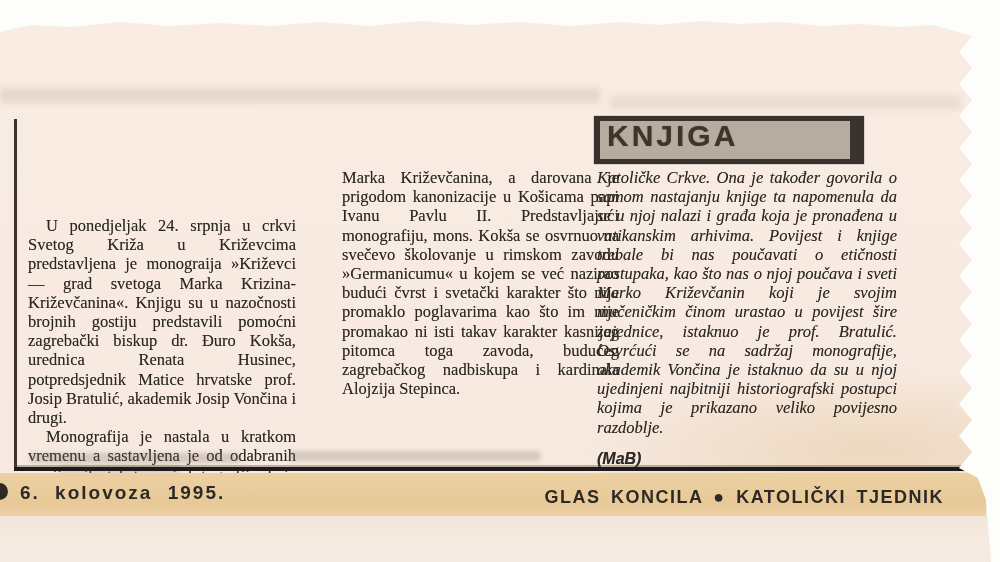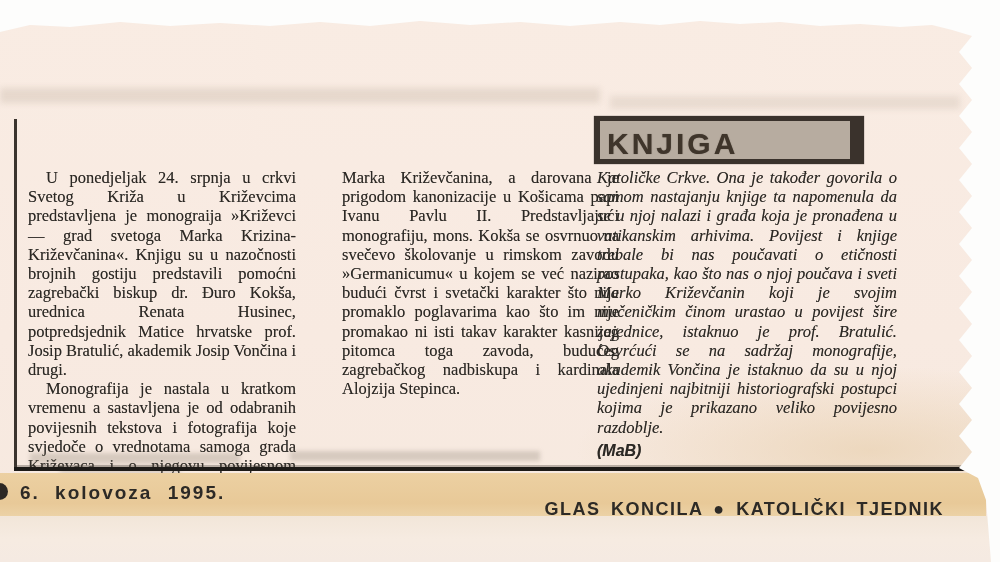--- a/index.html
+++ b/index.html
@@ -25,61 +25,61 @@
     font-size:47px;letter-spacing:-1px;color:#3d3a37;
     text-shadow:0 0 1px rgba(61,58,55,.5);white-space:nowrap;
   }
   .knjiga-box{
     position:absolute;left:594px;top:116px;width:250px;height:38px;
     background:#3a322c;padding:5px 14px 5px 6px;
     box-shadow:0 0 1px rgba(58,50,44,.8);
   }
   .knjiga-inner{
     width:100%;height:100%;background:#b7aca0;
-    display:flex;align-items:flex-end;
+    display:flex;align-items:flex-start;
   }
   .knjiga-label{
     font-family:"Liberation Sans", sans-serif;font-weight:700;
     font-size:30px;letter-spacing:3px;color:#3f352b;
     padding-left:7px;line-height:1;
     text-shadow:0 0 1px rgba(63,53,43,.6);
   }
   .col{
     position:absolute;top:168px;
     font-size:16.5px;line-height:19.2px;color:#2b2824;
     text-align:justify;
     text-shadow:0 0 .4px rgba(43,40,36,.45);
   }
   .col p{margin:0;}
   .col p.ind{text-indent:18px;}
-  #col1{left:28px;width:268px;}
+  #col1{left:28px;width:268px;margin-top:48px;}
   #col2{left:310px;width:277px;margin-left:32px;}
   #col3{left:597px;width:300px;font-style:italic;}
-  .signature{font-weight:700;font-family:"Liberation Sans", sans-serif;font-size:16px;text-align:left;display:block;margin-top:4px;}
+  .signature{font-weight:700;font-family:"Liberation Sans", sans-serif;font-size:16px;text-align:left;display:block;margin-top:12px;}
   .bleed-bar{position:absolute;filter:blur(2px);background:rgba(130,118,104,.28);pointer-events:none;}
   .bb1{left:30px;top:453px;width:210px;height:10px;}
   .bb2{left:290px;top:451px;width:250px;height:10px;}
   .bb3{left:60px;top:466px;width:120px;height:7px;}
   .black-rule{position:absolute;left:14px;top:467px;width:952px;height:3.5px;background:#1d1a17;
     box-shadow:0 -2px 0 rgba(70,62,55,.35);}
   .footer-band{
     position:absolute;left:0;top:473px;width:986px;height:43px;
     background:linear-gradient(180deg,#ecd0a2 0%,#e8c998 70%,#ecd2a6 100%);
   }
   .footer-bullet-cut{
     position:absolute;left:-9px;top:10px;width:17px;height:17px;border-radius:50%;
     background:#2c2824;
   }
   .footer-date{
     position:absolute;left:20px;top:9px;
     font-family:"Liberation Sans", sans-serif;font-weight:700;
     font-size:19px;letter-spacing:2px;word-spacing:8px;color:#2d2a26;
   }
   .footer-pub{
-    position:absolute;right:42px;top:26px;
+    position:absolute;right:42px;top:14px;
     font-family:"Liberation Sans", sans-serif;font-weight:700;
     font-size:18px;letter-spacing:1.5px;word-spacing:4px;color:#2d2a26;
     white-space:nowrap;
   }
   .bottom-strip{
     position:absolute;left:0;top:516px;width:100%;height:46px;
     background:linear-gradient(180deg,#f2e6d9 0%,#f6ebe1 50%,#f5eae2 100%);
   }
 </style>
 </head>

